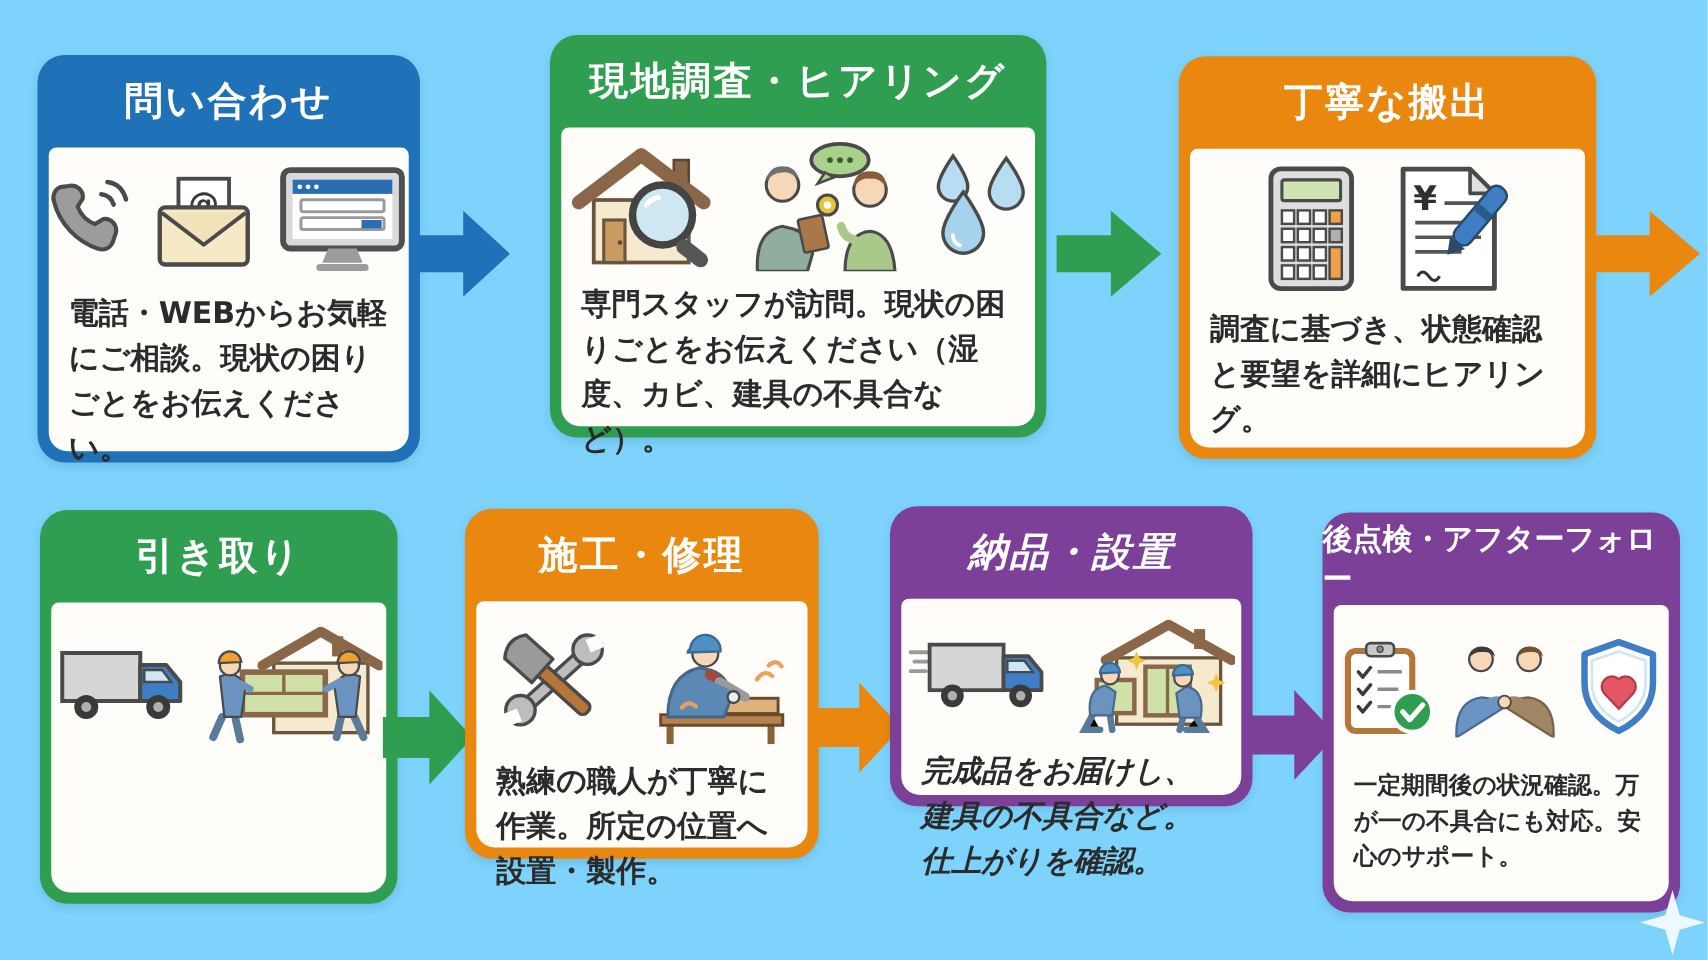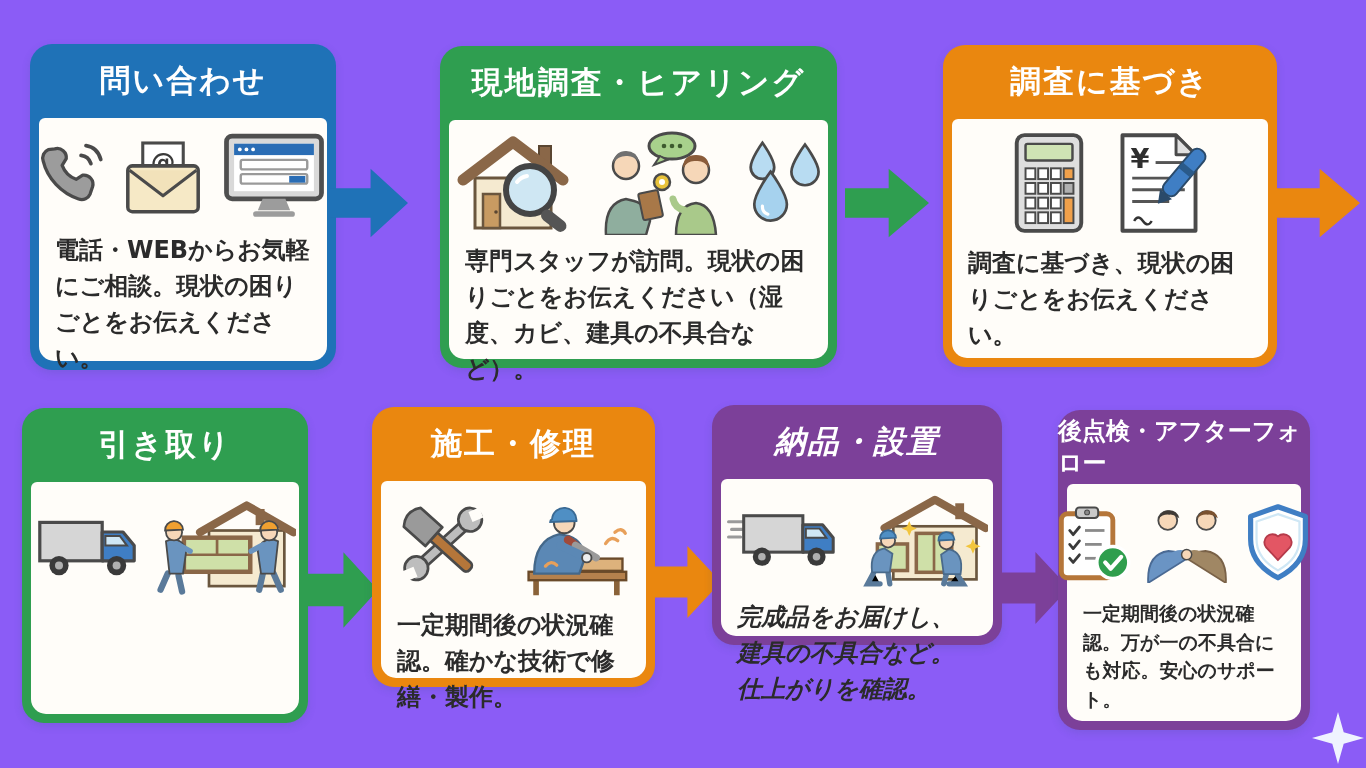--- a/index.html
+++ b/index.html
@@ -18,42 +18,42 @@
   .icons.tight{gap:5px;height:112px;}
   .desc{margin-top:8px;font-size:24px;font-weight:bold;color:#2b2b2b;line-height:1.5;}
   .desc.small{font-size:19px;}
 
   .arrow{position:absolute;background:var(--accent);
          clip-path:polygon(0 31%,52% 31%,52% 6%,100% 50%,52% 94%,52% 69%,0 69%);}
 
   
   .card1{left:30px;top:44px;width:306px;height:326px;}
   .arr1{left:330px;top:164px;width:78px;height:78px;}
-  .card2{left:440px;top:46px;width:397px;height:322px;}
+  .card2{left:440px;top:28px;width:397px;height:322px;}
   .arr2{left:845px;top:164px;width:84px;height:78px;}
   .card3{left:943px;top:45px;width:334px;height:322px;}
   .arr3{left:1276px;top:164px;width:84px;height:78px;}
   
-  .card4{left:22px;top:408px;width:286px;height:315px;text-align:right;}
+  .card4{left:32px;top:408px;width:286px;height:315px;text-align:right;}
   .arr4{left:306px;top:547px;width:72px;height:86px;}
   .card5{left:372px;top:407px;width:283px;height:280px;}
   .arr5{left:651px;top:541px;width:70px;height:82px;}
   .card6{left:712px;top:405px;width:290px;height:240px;font-style:italic;}
   .arr6{left:999px;top:547px;width:70px;height:82px;}
-  .card7{left:1058px;top:410px;width:252px;height:320px;}
+  .card7{left:1058px;top:410px;width:286px;height:320px;}
 
   .sparkle{position:absolute;left:1312px;top:712px;width:52px;height:52px;background:#f4fbff;
            opacity:.95;z-index:5;
            clip-path:polygon(50% 0%,61% 39%,100% 50%,61% 61%,50% 100%,39% 61%,0% 50%,39% 39%);}
   svg{display:block;}
 </style>
 </head>
 <body>
 
-<div class="stage" style="background: #8b5cf6;">
+<div class="stage" style="background: #7dd3fc;">
 
   <div class="card card1" style="--accent: #1f72b7;">
     <div class="card-header">問い合わせ</div>
     <div class="card-inner">
       <div class="icons">
         <span>
           <svg width="74" height="84" viewBox="0 0 90 90">
             <path d="M24 12 a11 11 0 0 1 14 12 l-5 8 c3 8 9 14 17 17 l8 -5 a11 11 0 0 1 12 14 l-3 9 c-2 5 -8 8 -14 6 C32 66 15 48 10 27 c-2 -6 1 -12 6 -14 z" fill="#9c9c9c" stroke="#4a4a4a" stroke-width="4" stroke-linejoin="round"></path>
             <path d="M56 20 q9 1 12 10" fill="none" stroke="#4a4a4a" stroke-width="4.5" stroke-linecap="round"></path>
             <path d="M62 8 q14 2 18 17" fill="none" stroke="#4a4a4a" stroke-width="4.5" stroke-linecap="round"></path>
@@ -131,21 +131,21 @@
             <path d="M27 78 a9 9 0 0 0 6 9" fill="none" stroke="#ffffff" stroke-width="3.5" stroke-linecap="round"></path>
           </svg>
         </span>
       </div>
       <div class="desc">専門スタッフが訪問。現状の困りごとをお伝えください（湿度、カビ、建具の不具合など）。</div>
     </div>
   </div>
   <div class="arrow arr2" style="--accent: #2f9e50;"></div>
 
   <div class="card card3" style="--accent: #ea870f;">
-    <div class="card-header">調査に基づき</div>
+    <div class="card-header">丁寧な搬出</div>
     <div class="card-inner">
       <div class="icons">
         <span>
           <svg width="88" height="108" viewBox="0 0 90 110">
             <rect x="12" y="6" width="66" height="98" rx="8" fill="#dedede" stroke="#4a4a4a" stroke-width="4"></rect>
             <rect x="21" y="15" width="48" height="17" rx="2" fill="#cfe3b4" stroke="#4a4a4a" stroke-width="2.5"></rect>
             <g fill="#ffffff" stroke="#4a4a4a" stroke-width="2">
               <rect x="21" y="40" width="10" height="11"></rect>
                 <rect x="34" y="40" width="10" height="11"></rect>
                 <rect x="47" y="40" width="10" height="11"></rect>
@@ -175,21 +175,21 @@
             <line x1="30" y1="74" x2="68" y2="74" stroke="#555555" stroke-width="3"></line>
             <path d="M32 94 q4 -7 9 0 t9 0" fill="none" stroke="#333333" stroke-width="2.5"></path>
             <g transform="translate(102 22) rotate(130)">
               <rect x="0" y="-8" width="58" height="16" rx="7" fill="#3f7ec4" stroke="#2a4a6a" stroke-width="2"></rect>
               <rect x="22" y="-8" width="7" height="16" fill="#2a5a8a"></rect>
               <path d="M58 -8 l13 8 l-13 8 z" fill="#2a4a6a"></path>
             </g>
           </svg>
         </span>
       </div>
-      <div class="desc">調査に基づき、現状の困りごとをお伝えください。</div>
+      <div class="desc">調査に基づき、状態確認と要望を詳細にヒアリング。</div>
     </div>
   </div>
   <div class="arrow arr3" style="--accent: #ea870f;"></div>
 
   <div class="card card4" style="--accent: #2f9e50;">
     <div class="card-header">引き取り</div>
     <div class="card-inner">
       <div class="icons tight">
         <span>
           <svg width="108" height="82" viewBox="0 0 135 100">
@@ -257,21 +257,21 @@
             <path d="M70 52 l8 6" stroke="#a04a3a" stroke-width="9" stroke-linecap="round"></path>
             <path d="M78 58 l22 13" stroke="#9a9a9a" stroke-width="8" stroke-linecap="round"></path>
             <path d="M62 58 L88 70" stroke="#5b88b5" stroke-width="9" stroke-linecap="round"></path>
             <circle cx="90" cy="71" r="5" fill="#eeeeee" stroke="#4a4a4a" stroke-width="2"></circle>
             <path d="M110 56 q6 -9 13 -3" fill="none" stroke="#e8a05a" stroke-width="3.5" stroke-linecap="round"></path>
             <path d="M120 44 q7 -6 11 1" fill="none" stroke="#e8a05a" stroke-width="3.5" stroke-linecap="round"></path>
             <path d="M46 80 q6 -7 12 -1" fill="none" stroke="#e8a05a" stroke-width="3.5" stroke-linecap="round"></path>
           </svg>
         </span>
       </div>
-      <div class="desc">一定期間後の状況確認。確かな技術で修繕・製作。</div>
+      <div class="desc">熟練の職人が丁寧に作業。所定の位置へ設置・製作。</div>
     </div>
   </div>
   <div class="arrow arr5" style="--accent: #ea870f;"></div>
 
   <div class="card card6" style="--accent: #7c4099;">
     <div class="card-header">納品・設置</div>
     <div class="card-inner">
       <div class="icons tight">
         <span>
           <svg width="110" height="76" viewBox="0 0 145 100">

